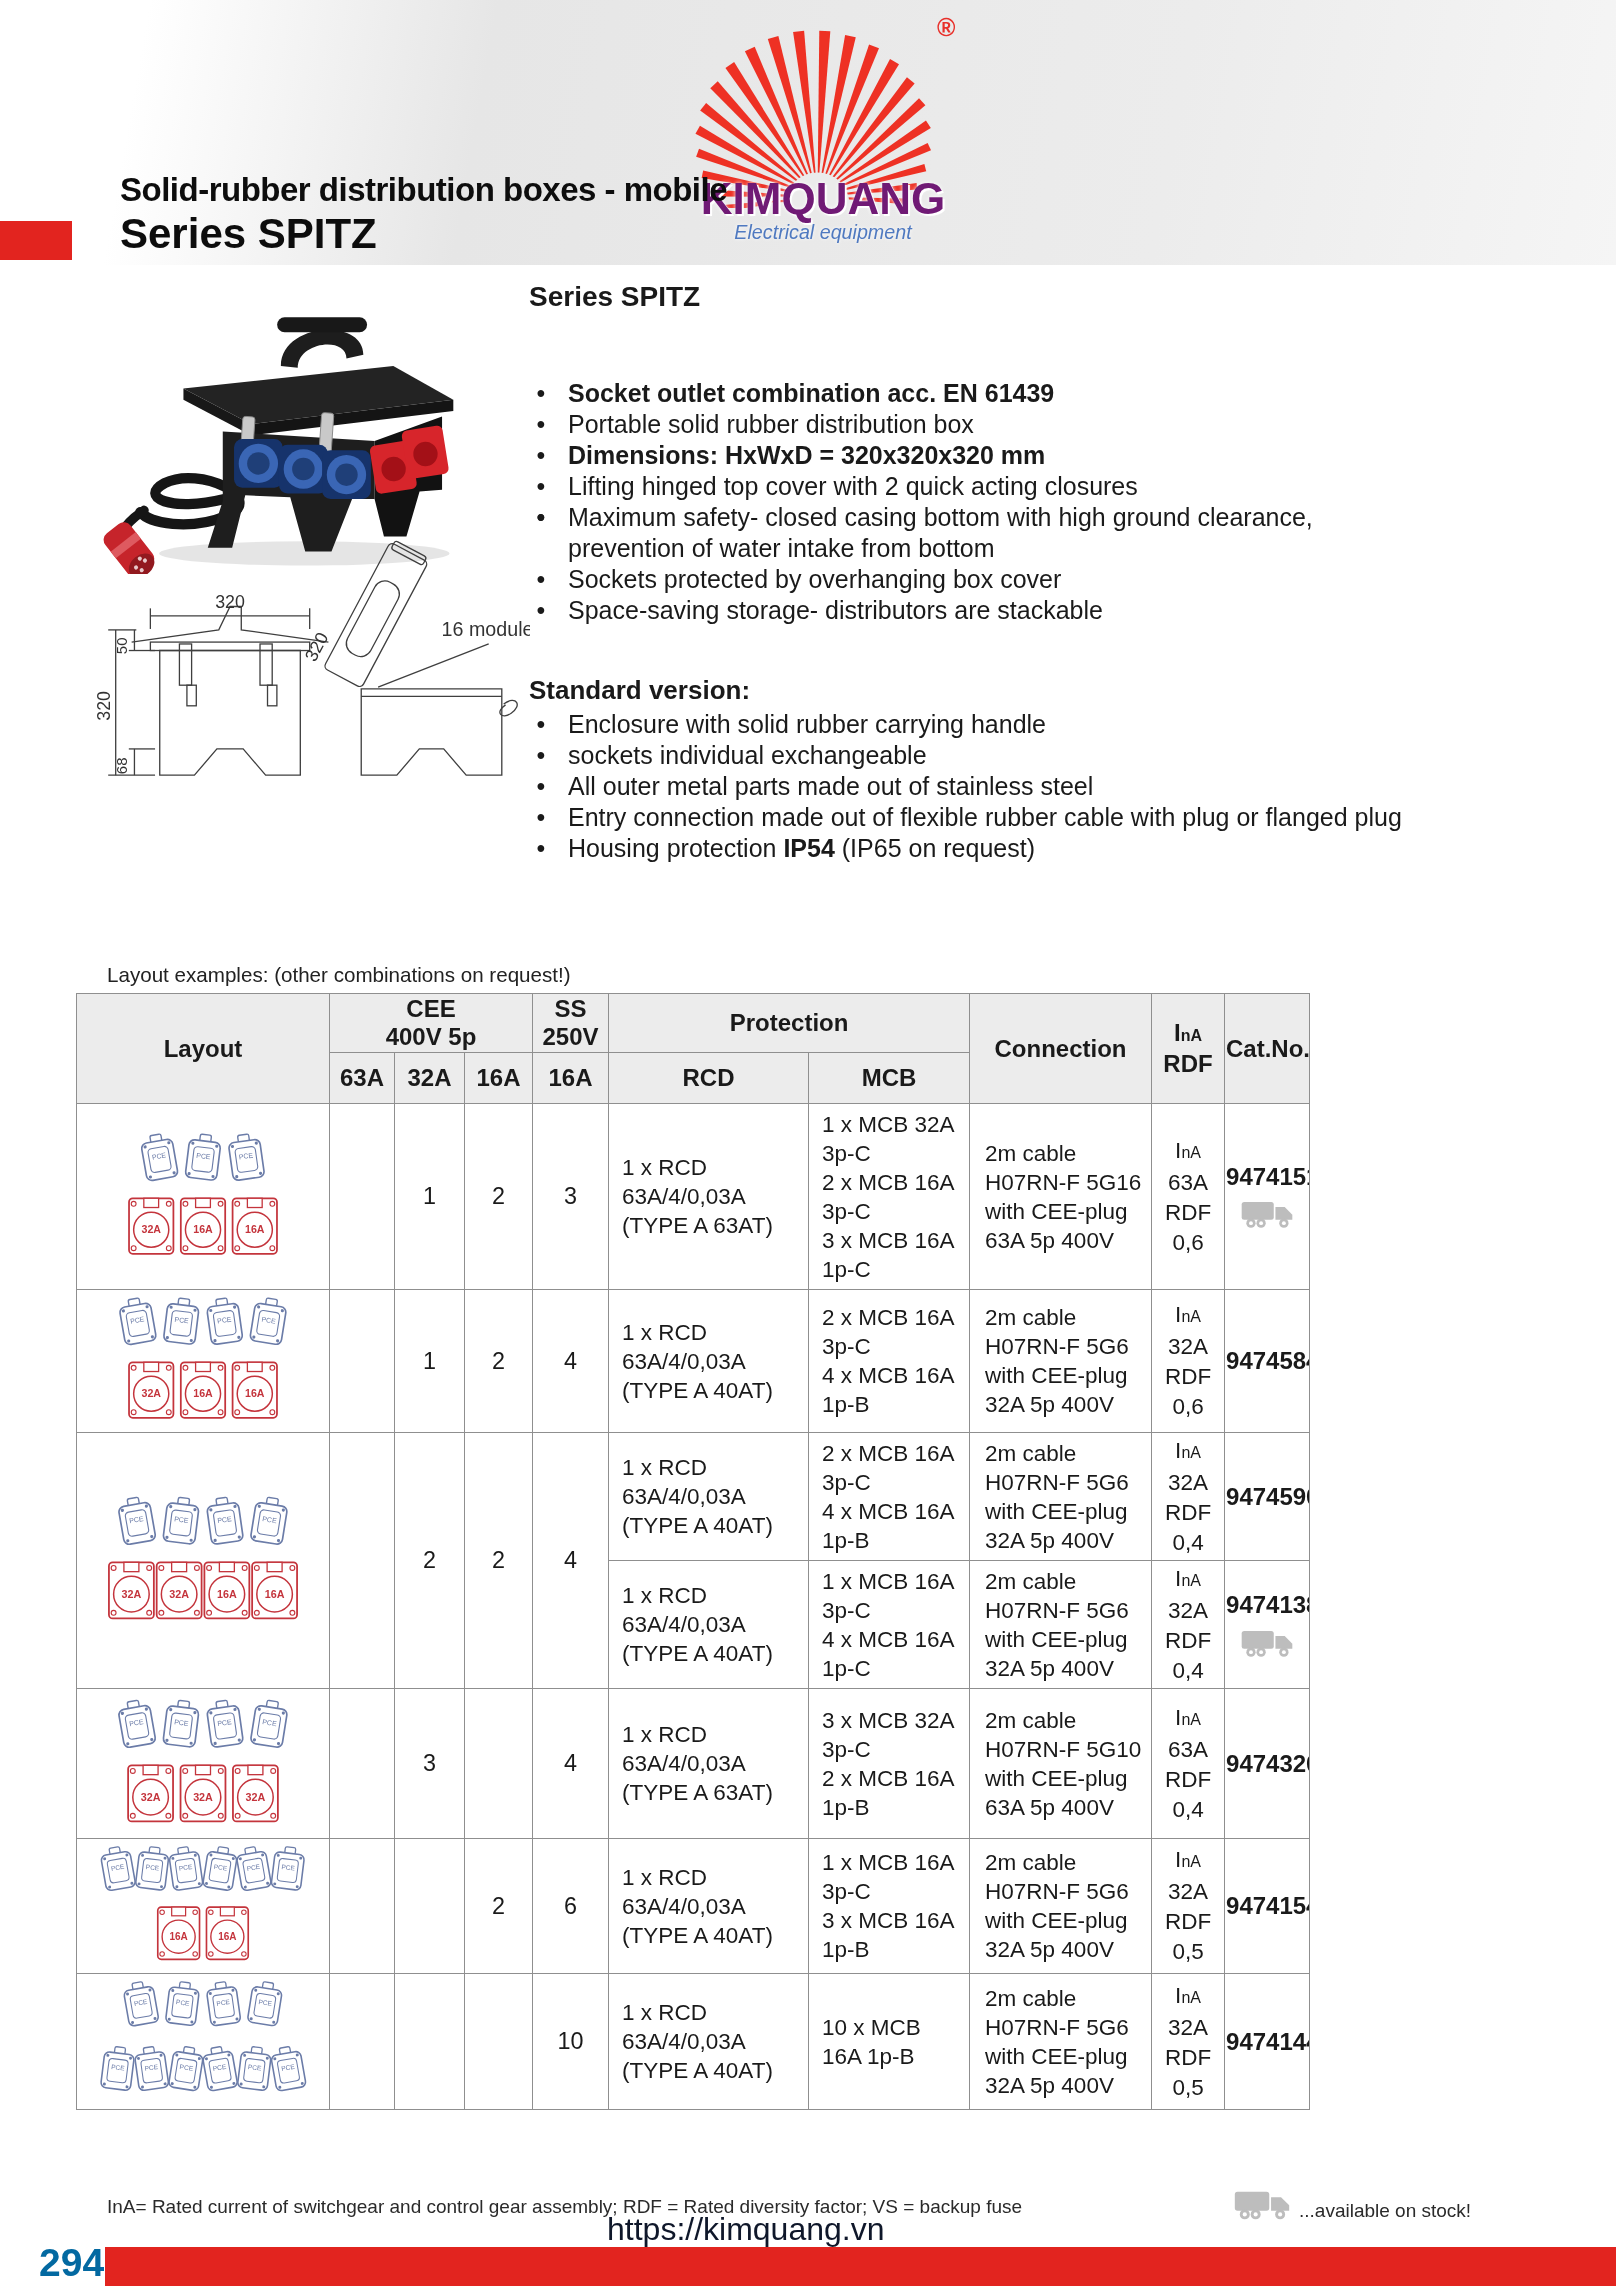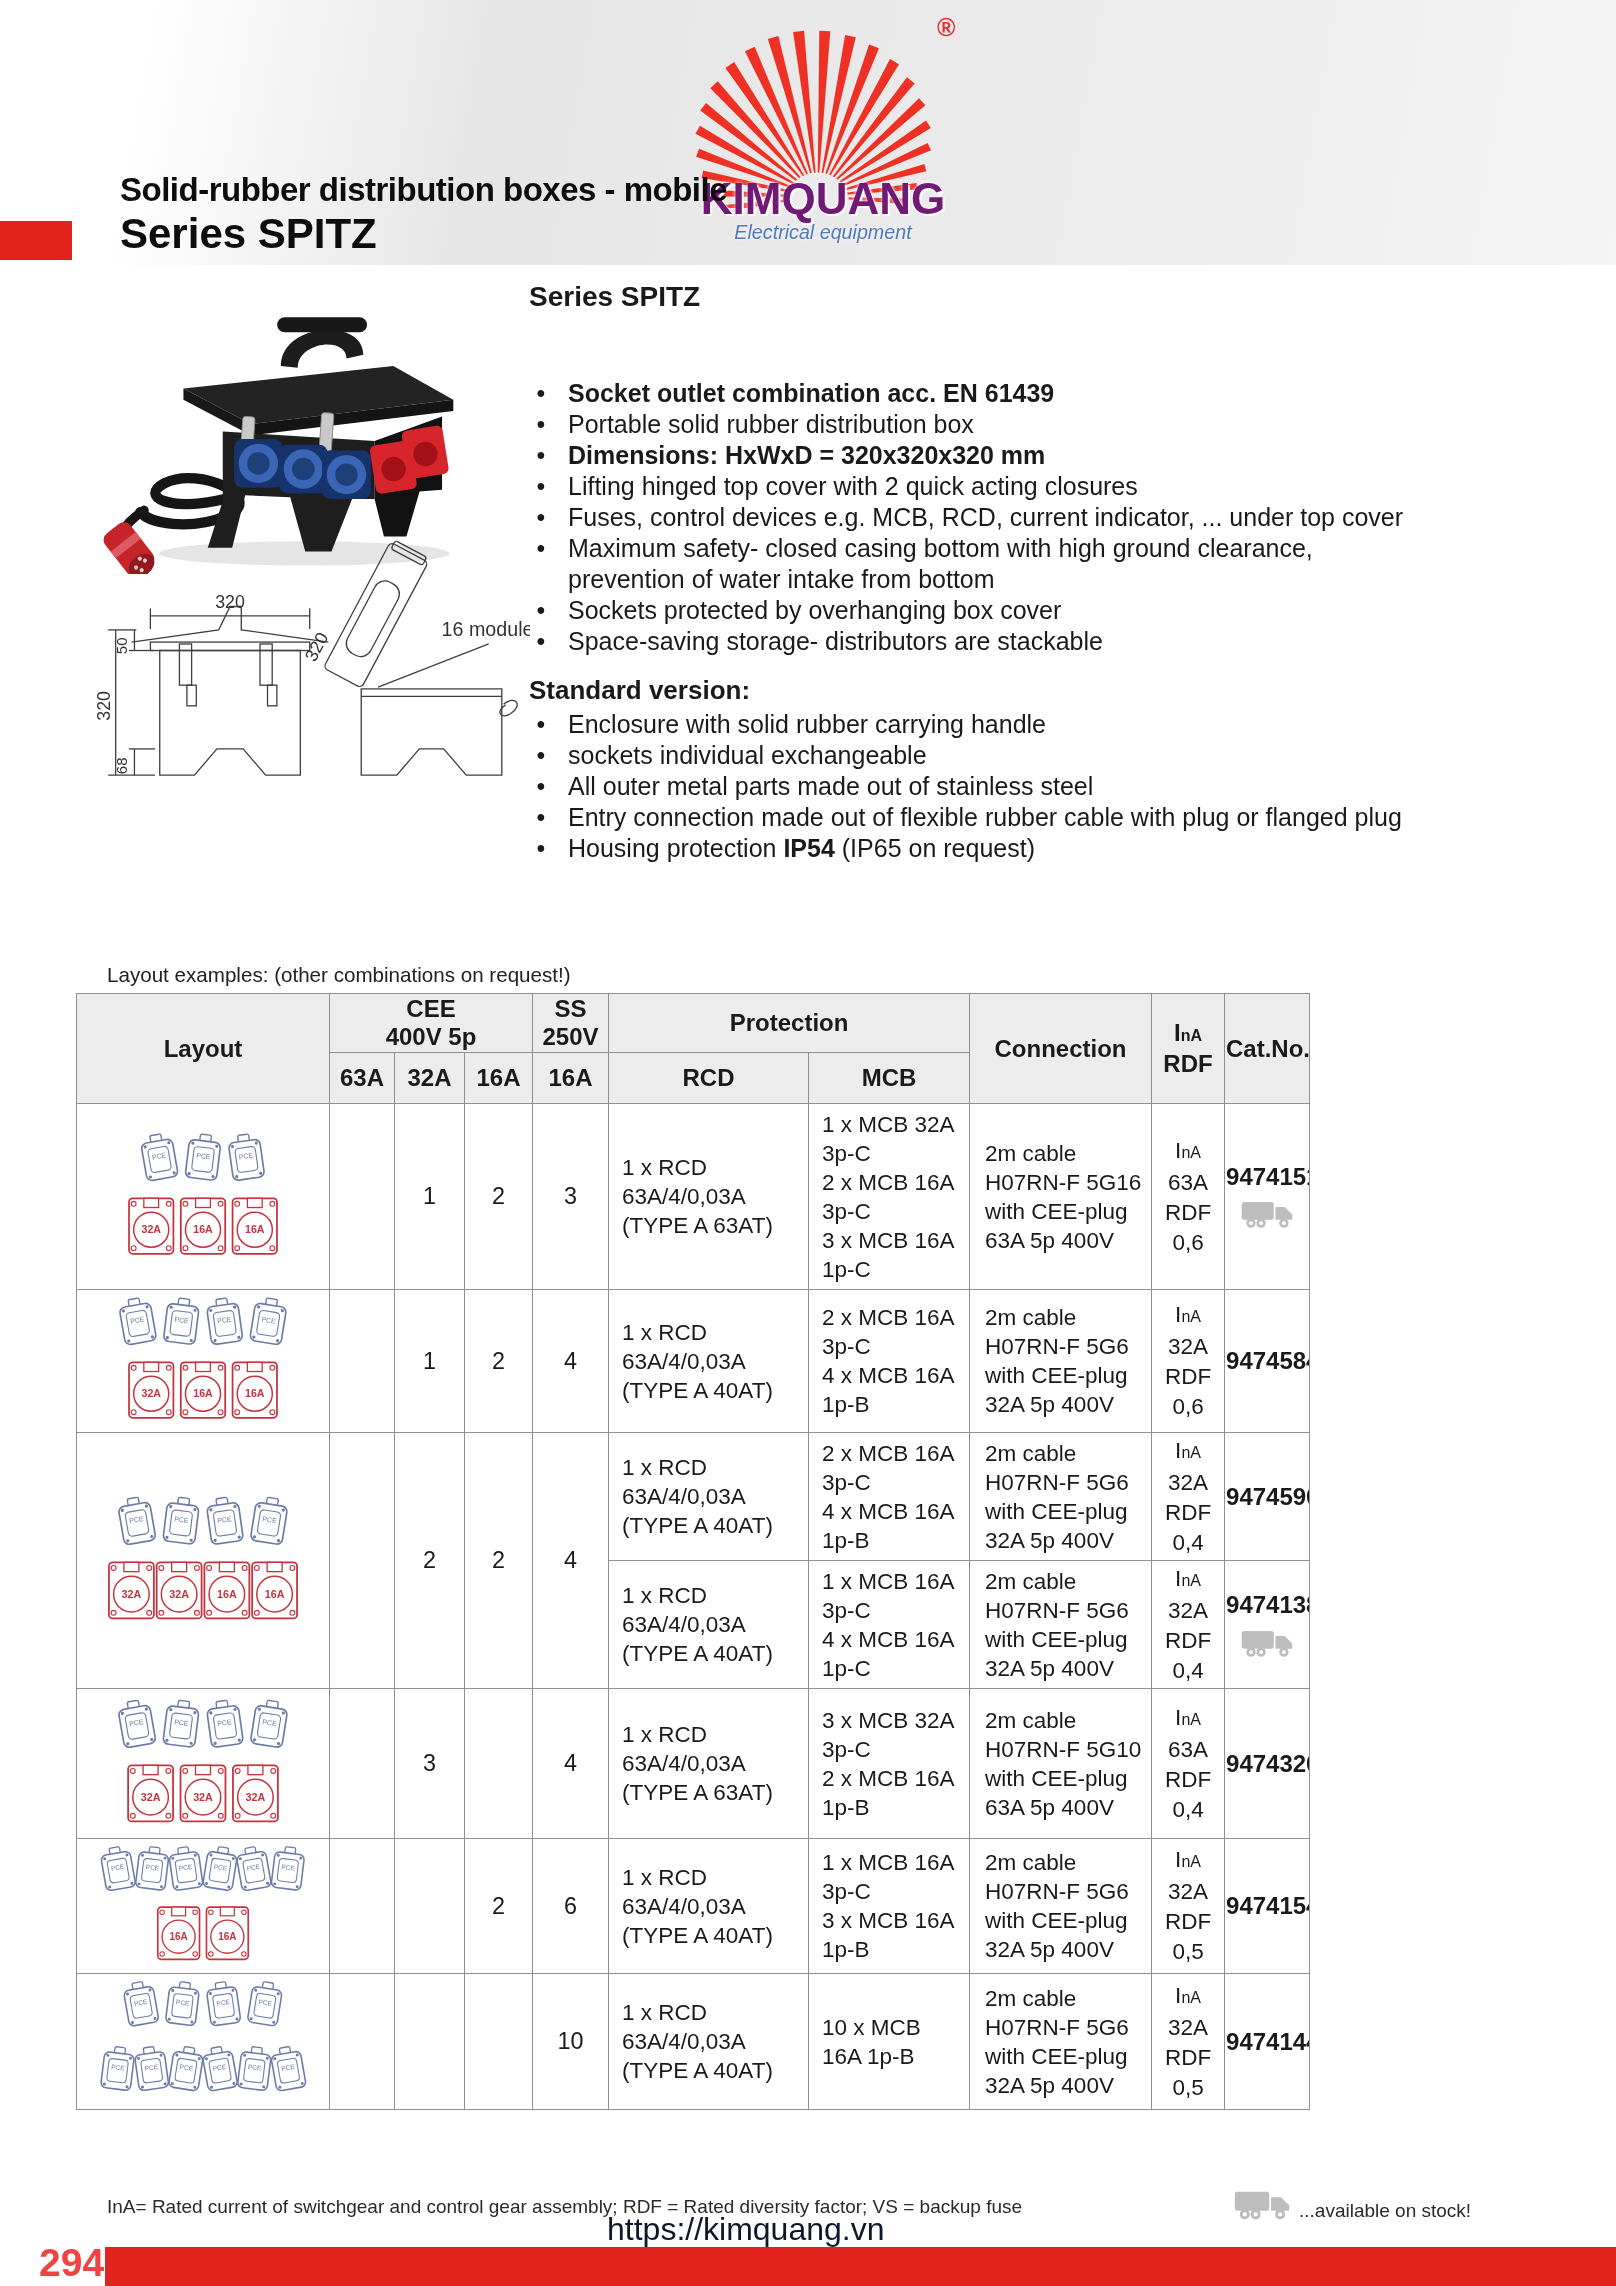--- a/index.html
+++ b/index.html
@@ -194,21 +194,21 @@
       <text x="440" y="104" text-anchor="middle" font-size="21" id="dm">16 modules</text>
     </g>
   </svg>
 
   <div class="abs sec-heading">Series SPITZ</div>
   <div class="abs blist" style="top:378px;" id="list1">
       <div class="li"><span class="dot">•</span><span class="b">Socket outlet combination acc. EN 61439</span></div>
       <div class="li"><span class="dot">•</span><span class="">Portable solid rubber distribution box</span></div>
       <div class="li"><span class="dot">•</span><span class="b">Dimensions: HxWxD = 320x320x320 mm</span></div>
       <div class="li"><span class="dot">•</span><span class="">Lifting hinged top cover with 2 quick acting closures</span></div>
-      <div class="li"><span class="dot">•</span><span class="">Fuses, control devices e.g. MCB, RCD, current indicator, ... under top cover</span></div>
+      <div class="li"><span class="dot">•</span></div>
       <div class="li"><span class="dot">•</span><span class="">Maximum safety- closed casing bottom with high ground clearance,</span></div>
       <div class="cont">prevention of water intake from bottom</div>
       <div class="li"><span class="dot">•</span><span class="">Sockets protected by overhanging box cover</span></div>
       <div class="li"><span class="dot">•</span><span class="">Space-saving storage- distributors are stackable</span></div>
     </div>
   <div class="abs std-heading">Standard version:</div>
   <div class="abs blist" style="top:709px;" id="list2">
       <div class="li"><span class="dot">•</span><span class="">Enclosure with solid rubber carrying handle</span></div>
       <div class="li"><span class="dot">•</span></div>
       <div class="cont">sockets individual exchangeable</div>
@@ -933,16 +933,16 @@
     <circle cx="13" cy="32" r="5.5" fill="#bdbdbd"></circle>
       <circle cx="25" cy="32" r="5.5" fill="#bdbdbd"></circle>
     <circle cx="52" cy="32" r="5.5" fill="#bdbdbd"></circle>
     <circle cx="13" cy="32" r="2.3" fill="#fff"></circle>
       <circle cx="25" cy="32" r="2.3" fill="#fff"></circle>
       <circle cx="52" cy="32" r="2.3" fill="#fff"></circle>
   </svg>
   <div class="abs stock">...available on stock!</div>
   <div class="abs watermark">https://kimquang.vn</div>
   <div class="abs red-bar" style="background: rgb(226, 36, 31);"></div>
-  <div class="abs page-num" style="color: #ef4444;">294</div>
+  <div class="abs page-num" style="color: #0369a1;">294</div>
 
 </div>
 
 
 </body></html>

